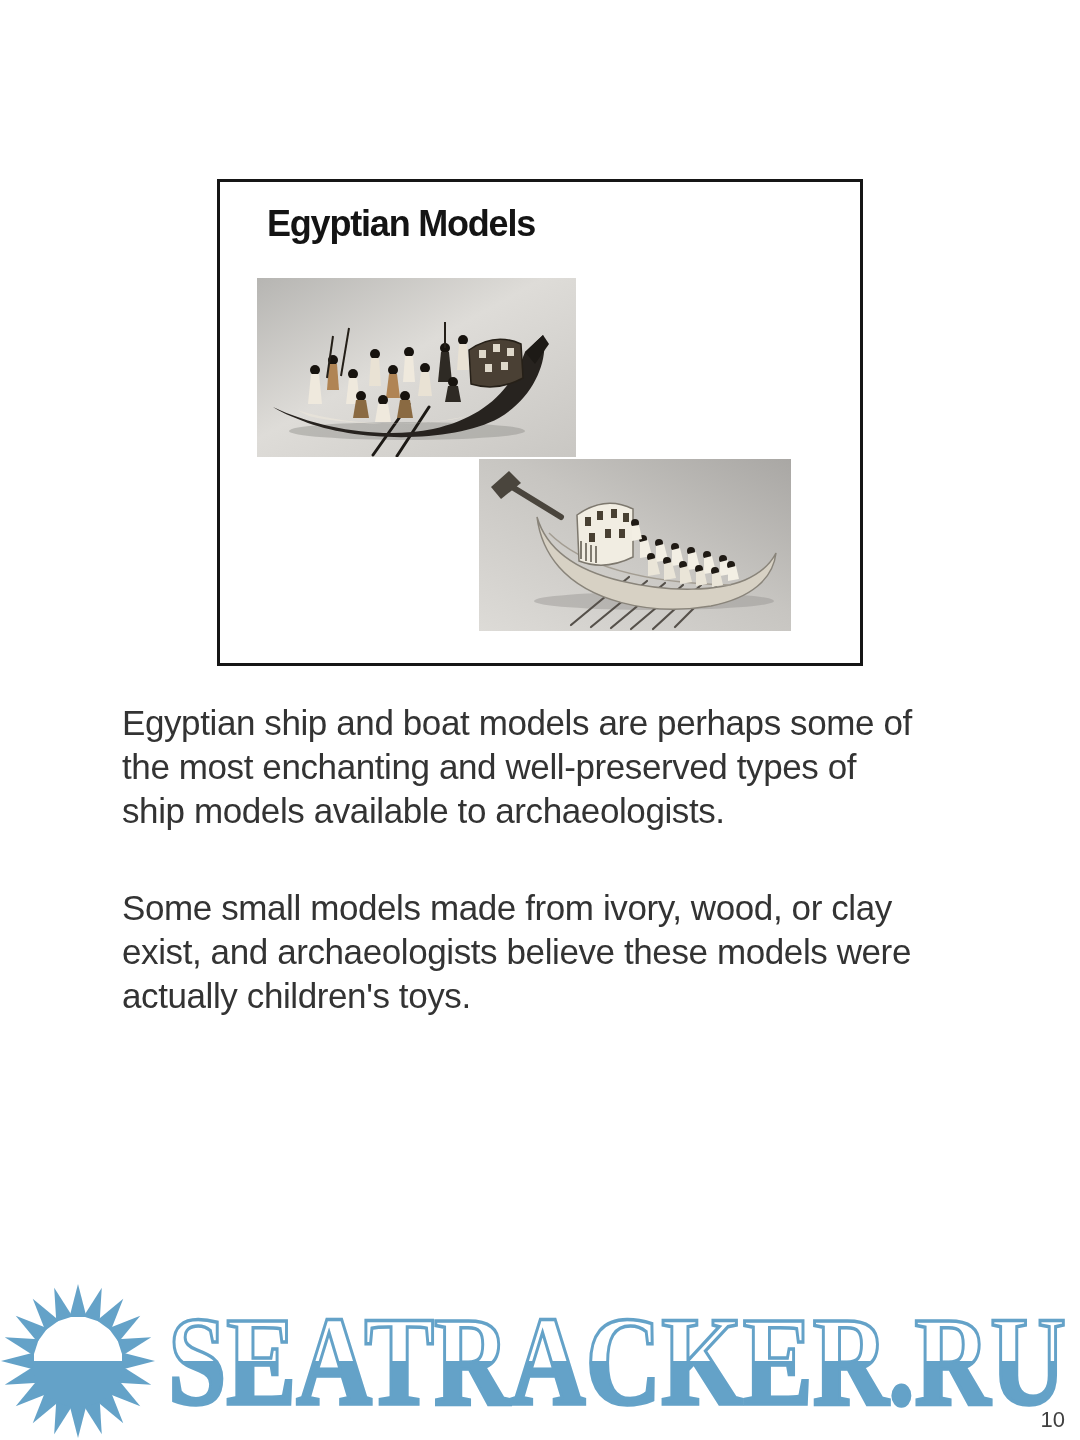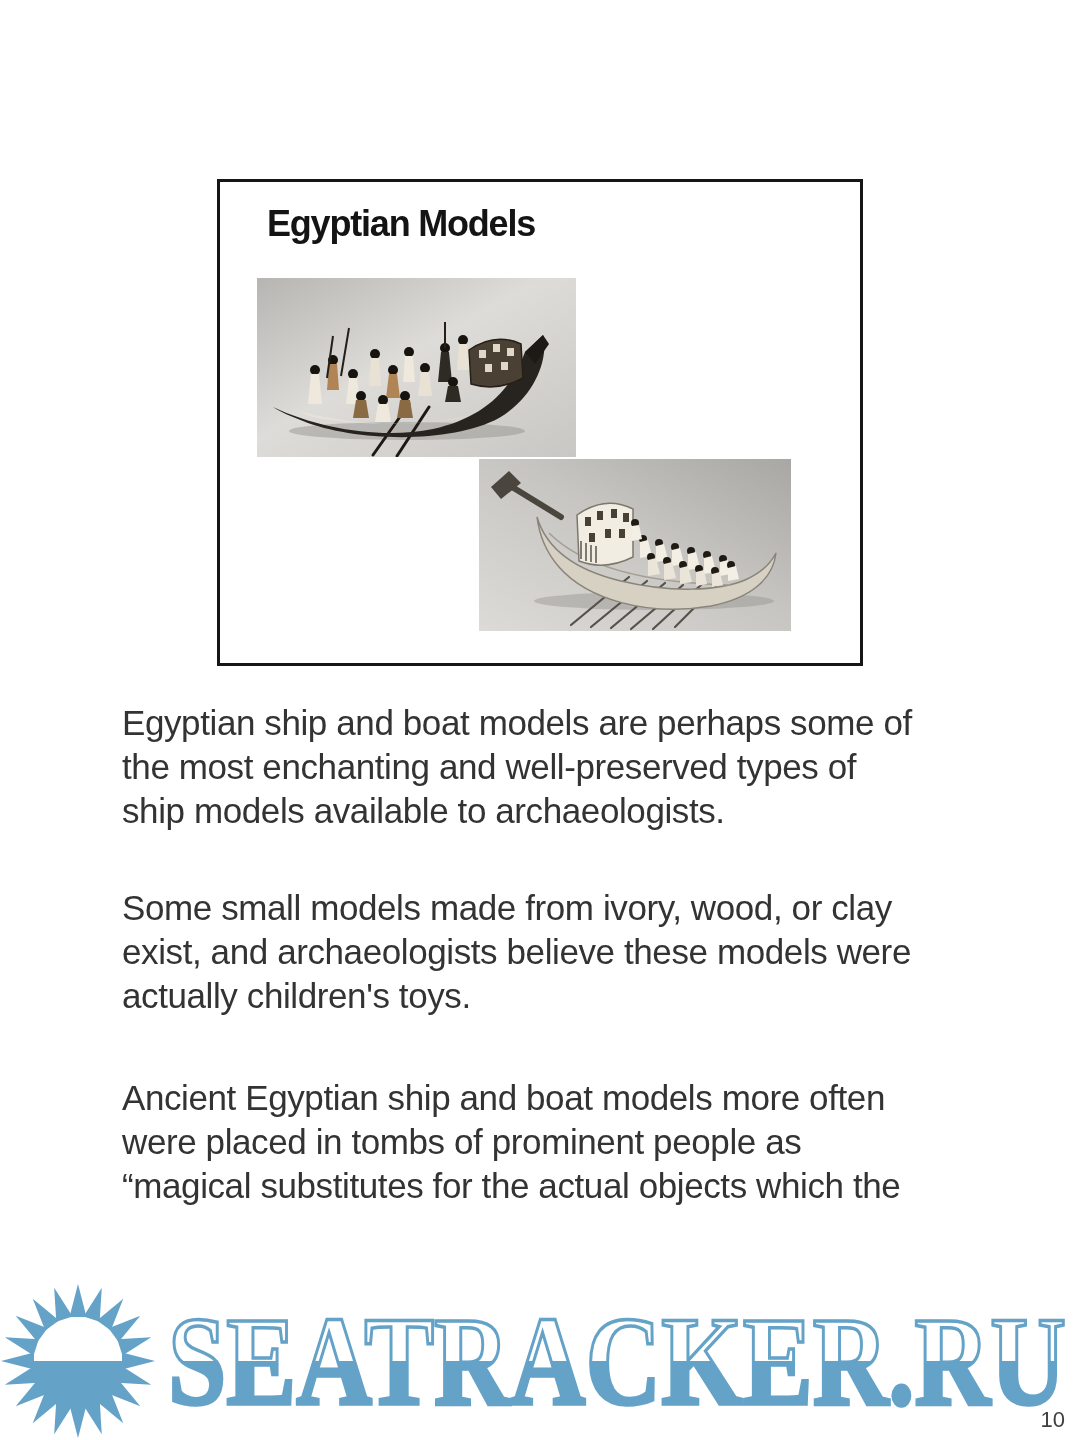--- a/index.html
+++ b/index.html
@@ -252,23 +252,20 @@
       </g>
     </svg>
   </div>
 
   <p class="para para-2">Some small models made from ivory, wood, or clay
 exist, and archaeologists believe these models were
 actually children's toys.</p>
   <p class="para para-1">Egyptian ship and boat models are perhaps some of
 the most enchanting and well-preserved types of
 ship models available to archaeologists.</p>
-  <p class="para para-3">Ancient Egyptian ship and boat models more often
-were placed in tombs of prominent people as
-“magical substitutes for the actual objects which the</p>
 
   <div class="watermark">
     <svg width="1080" height="186" viewBox="0 0 1080 186" xmlns="http://www.w3.org/2000/svg">
       <defs>
         <linearGradient id="waterline" gradientUnits="userSpaceOnUse" x1="0" y1="0" x2="0" y2="186">
           <stop offset="0" stop-color="#ffffff"></stop>
           <stop offset="0.478" stop-color="#ffffff"></stop>
           <stop offset="0.478" stop-color="#64a2c8"></stop>
           <stop offset="1" stop-color="#64a2c8"></stop>
         </linearGradient>

